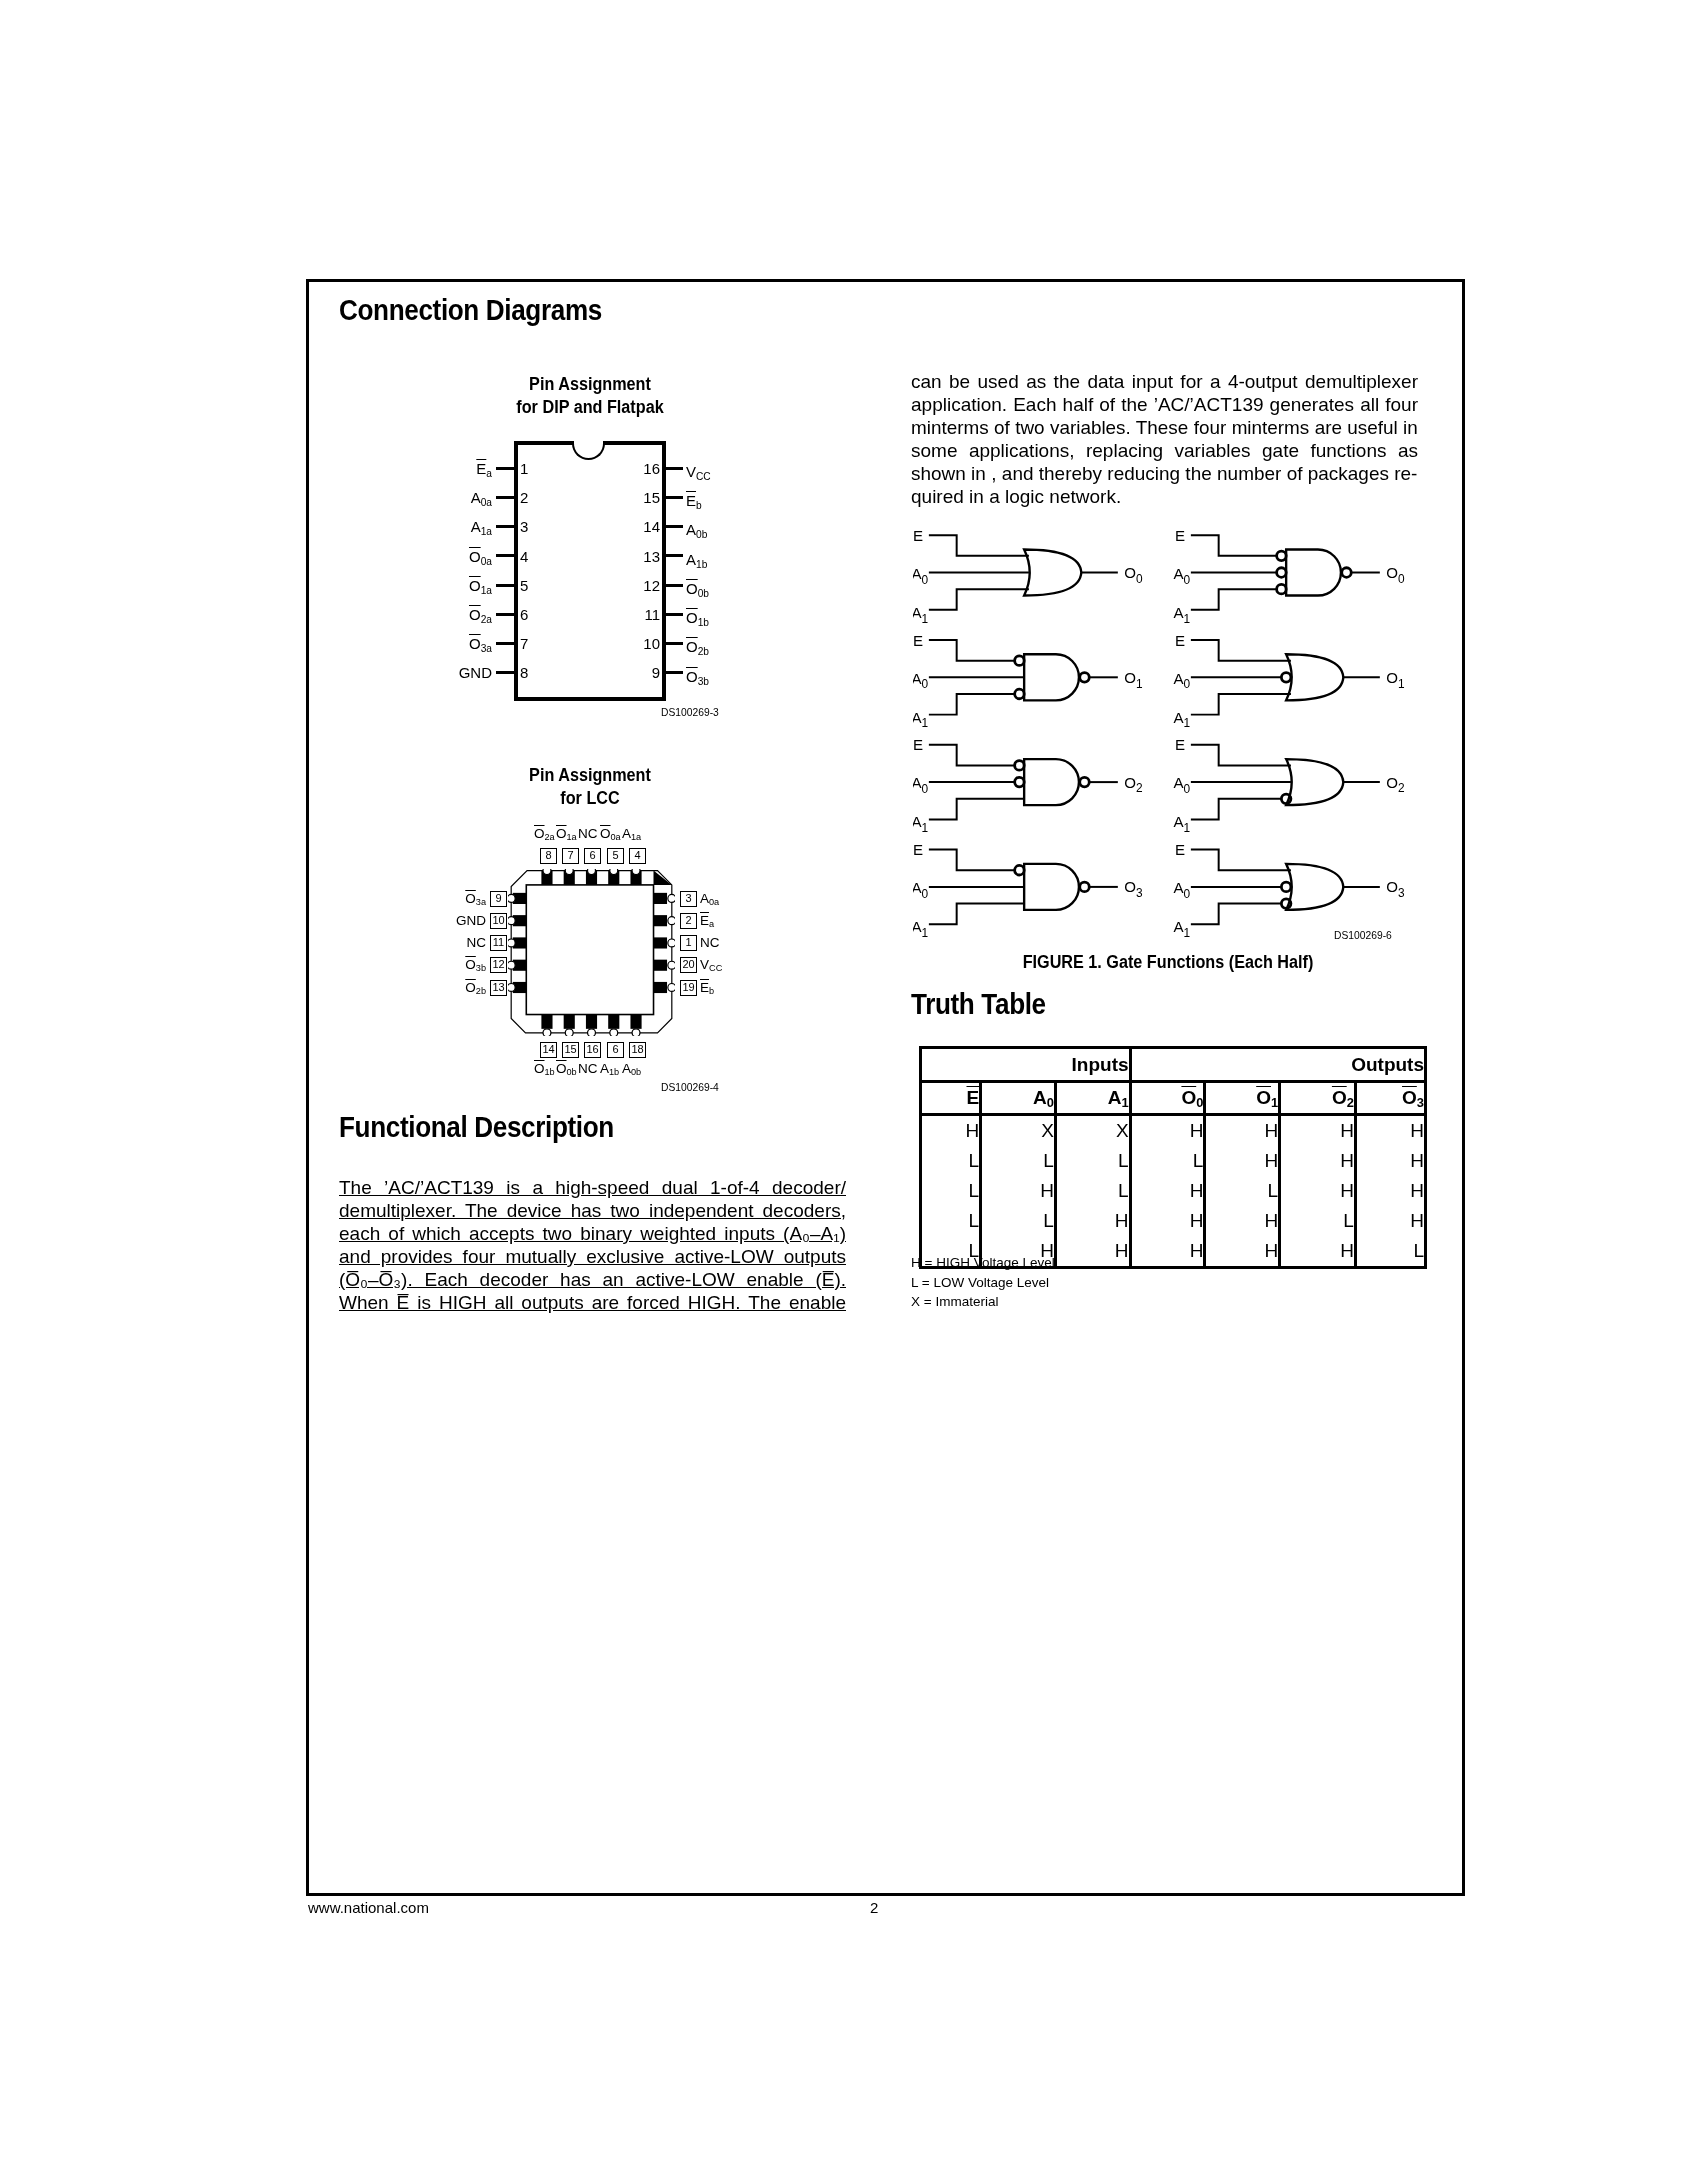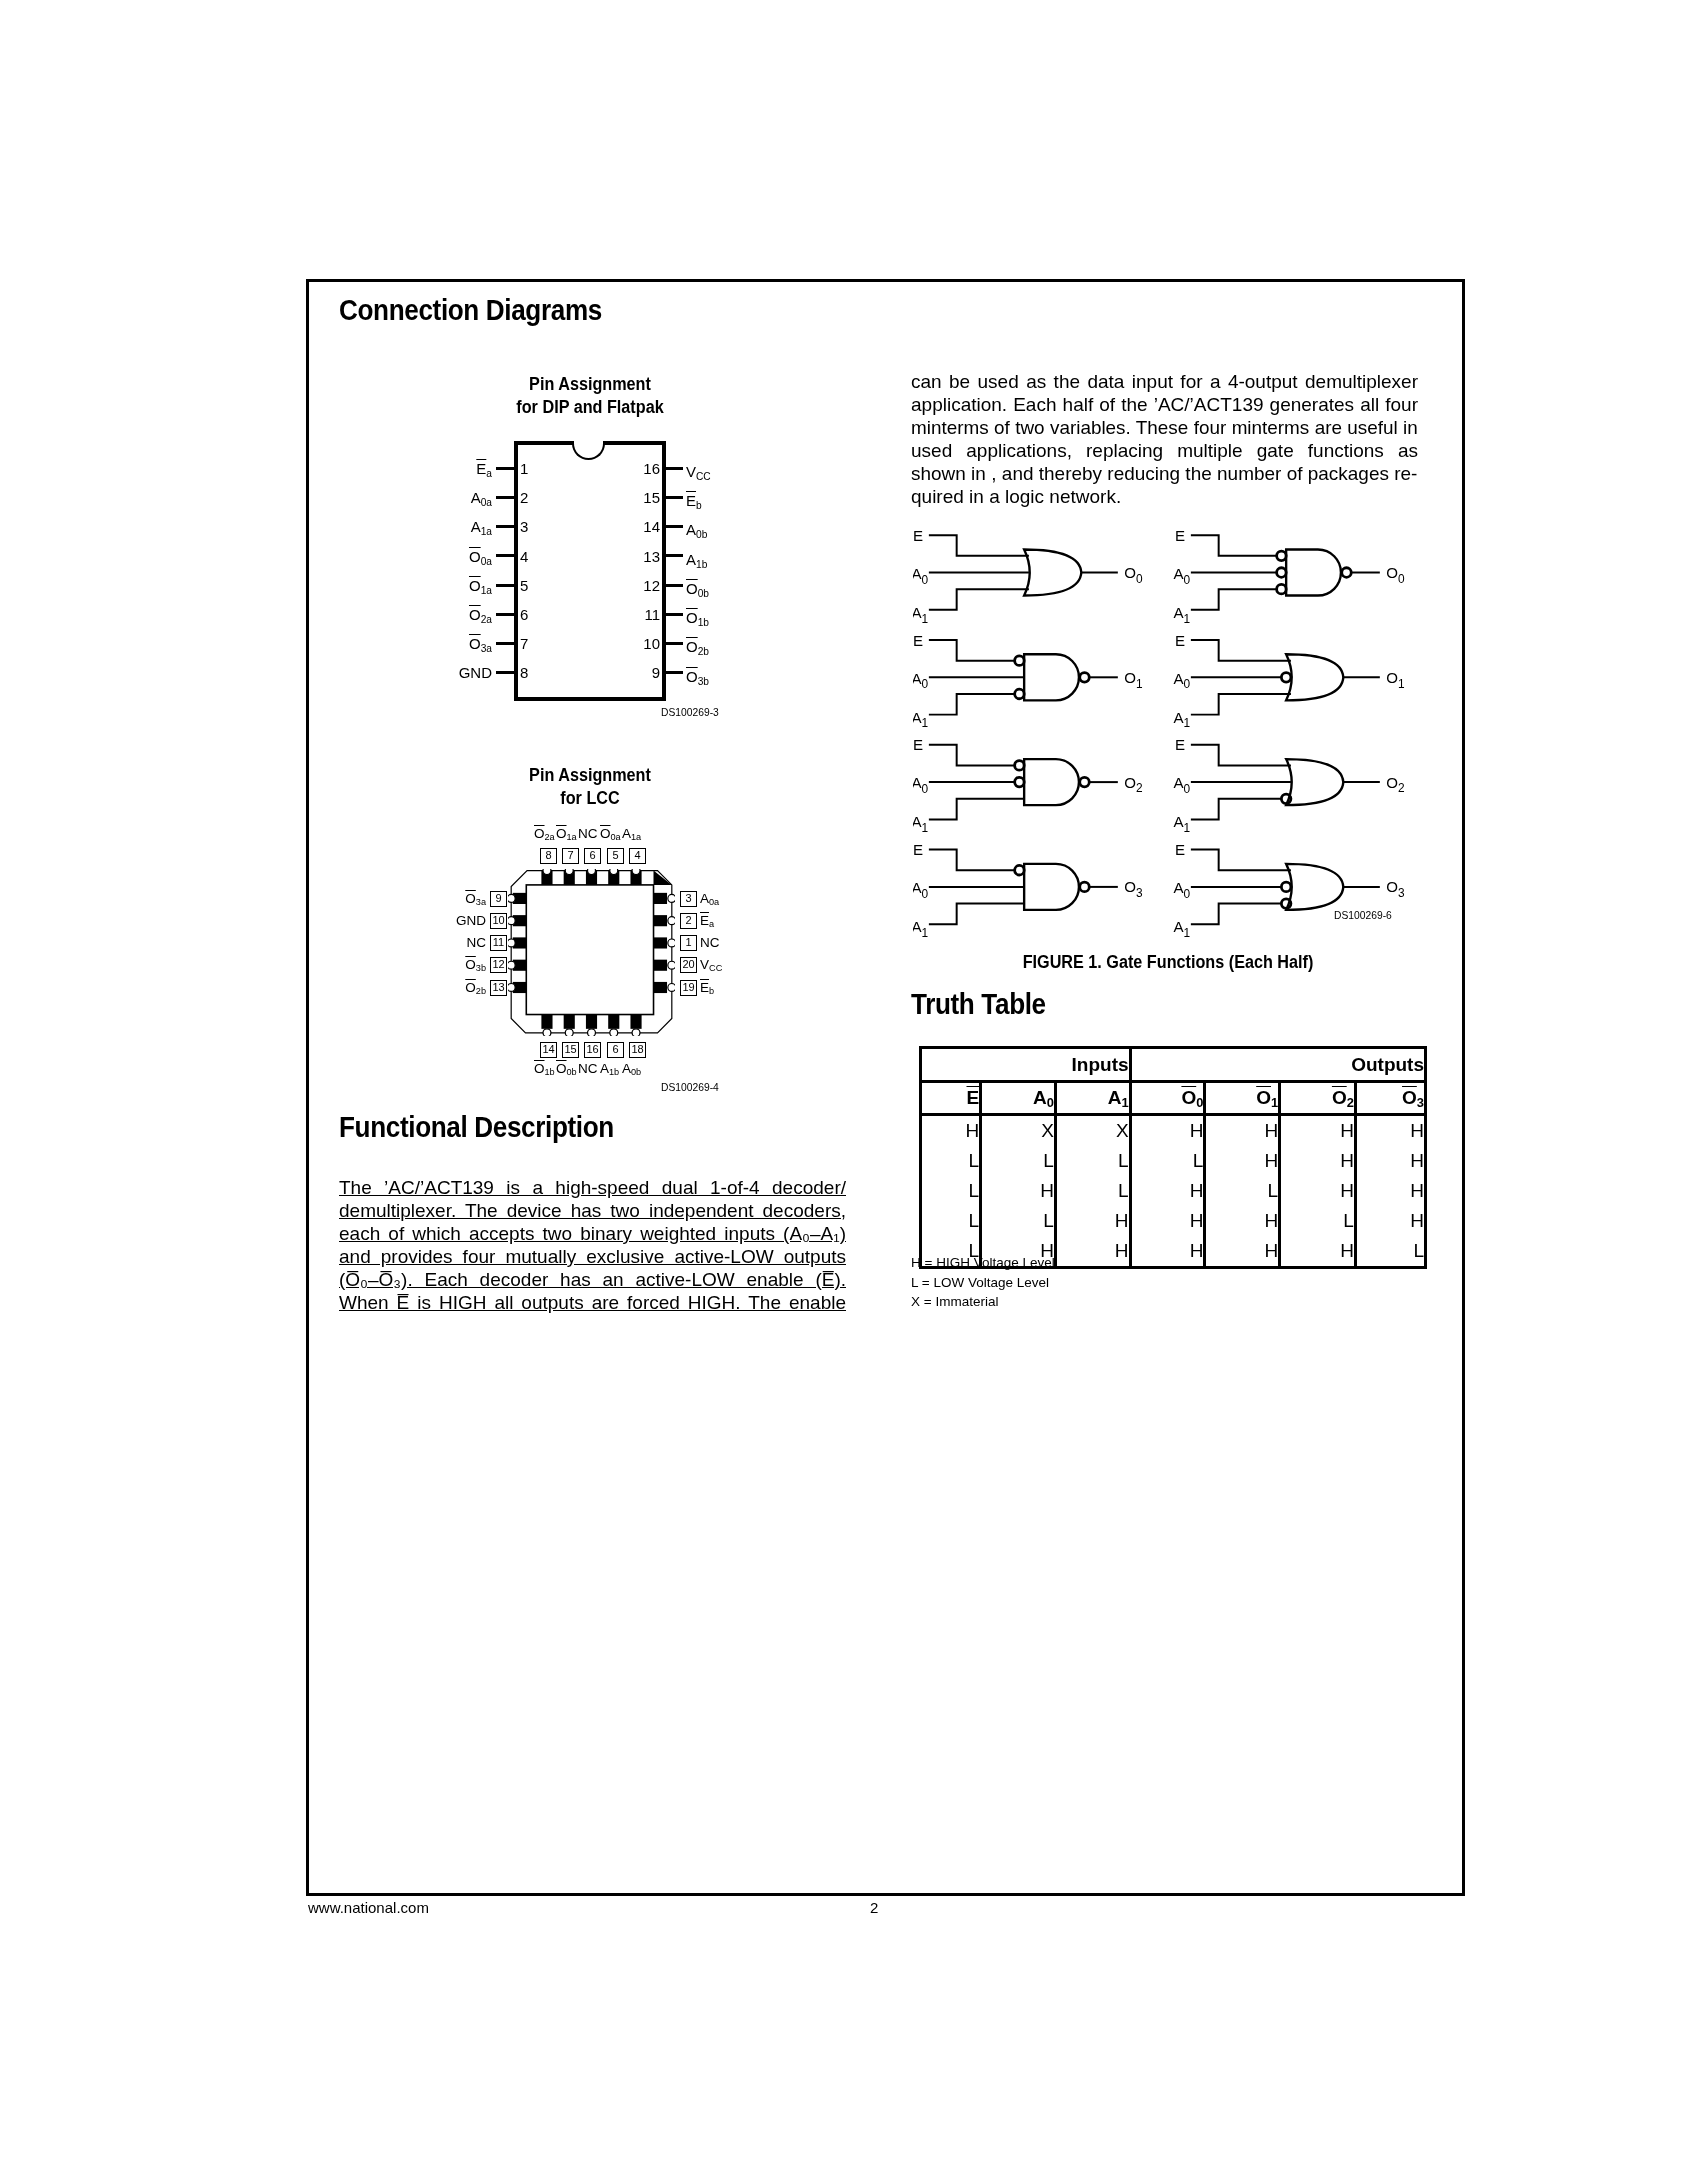--- a/index.html
+++ b/index.html
@@ -220,21 +220,21 @@
   <span class="line" style="display: block;">each of which accepts two binary weighted inputs (A₀–A₁)</span>
   <span class="line" style="display: block;">and provides four mutually exclusive active-LOW outputs</span>
   <span class="line" style="display: block;">(O̅₀–O̅₃). Each decoder has an active-LOW enable (E̅).</span>
   <span class="line" style="display: block;">When E̅ is HIGH all outputs are forced HIGH. The enable</span>
 </div>
 
 <div class="para" style="left:911px; top:347px; width:507px;">
   <span class="line" style="display: block;">can be used as the data input for a 4-output demultiplexer</span>
   <span class="line" style="display: block;">application. Each half of the ’AC/’ACT139 generates all four</span>
   <span class="line" style="display: block; transform: scaleX(0.993769); width: 510px;">minterms of two variables. These four minterms are useful in</span>
-  <span class="line" style="display: block;">used applications, replacing multiple gate functions as</span>
+  <span class="line" style="display: block;">some applications, replacing variables gate functions as</span>
   <span class="line" style="display: block; transform: scaleX(0.996875); width: 508px;">shown in , and thereby reducing the number of packages re-</span>
   <span class="line" style="text-align-last: left; display: block;">quired in a logic network.</span>
 </div>
 
 <svg id="gates-svg" class="abs" style="left:913px; top:508px;" width="524" height="445" viewBox="0 0 660 560">
     <g transform="translate(0,0)">
       <text x="0" y="41" font-size="19" font-family="Liberation Sans, sans-serif">E</text>
       <text x="-2" y="89" font-size="19" font-family="Liberation Sans, sans-serif">A<tspan dy="6" font-size="15">0</tspan></text>
       <text x="-2" y="138" font-size="19" font-family="Liberation Sans, sans-serif">A<tspan dy="6" font-size="15">1</tspan></text>
       <path d="M20,34 L55,34 L55,60 L146,60" stroke="#000" stroke-width="2.5" fill="none"></path>
@@ -331,21 +331,21 @@
       <path d="M20,34 L55,34 L55,60 L146,60" stroke="#000" stroke-width="2.5" fill="none"></path>
       <path d="M20,81 L134,81" stroke="#000" stroke-width="2.5" fill="none"></path>
       <circle cx="140" cy="81" r="6" fill="#fff" stroke="#000" stroke-width="3.5"></circle>
       <path d="M20,128 L55,128 L55,102 L134,102" stroke="#000" stroke-width="2.5" fill="none"></path>
       <circle cx="140" cy="102" r="6" fill="#fff" stroke="#000" stroke-width="3.5"></circle>
       <path d="M140,52 Q210,52 212,81 Q210,110 140,110 Q154,81 140,52 Z" stroke="#000" stroke-width="3" fill="none"></path>
       <line x1="212" y1="81" x2="258" y2="81" stroke="#000" stroke-width="2.5"></line>
       <text x="266" y="88" font-size="19" font-family="Liberation Sans, sans-serif">O<tspan dy="6" font-size="15">3</tspan></text>
     </g>
   </svg>
-<div class="ds" style="left:1334px; top:910px;">DS100269-6</div>
+<div class="ds" style="left:1334px; top:930px;">DS100269-6</div>
 <div class="fig-title" style="left: 1168px; top: 951px; transform: translateX(-50%) scaleX(0.9);">FIGURE 1. Gate Functions (Each Half)</div>
 
 <div class="h2" style="left: 911px; top: 988px; transform: scaleX(0.9);">Truth Table</div>
 <table class="tt">
   <thead>
     <tr class="hdr1">
       <th colspan="3">Inputs</th>
       <th colspan="4">Outputs</th>
     </tr>
     <tr class="hdr2" id="tt-colhdr">

